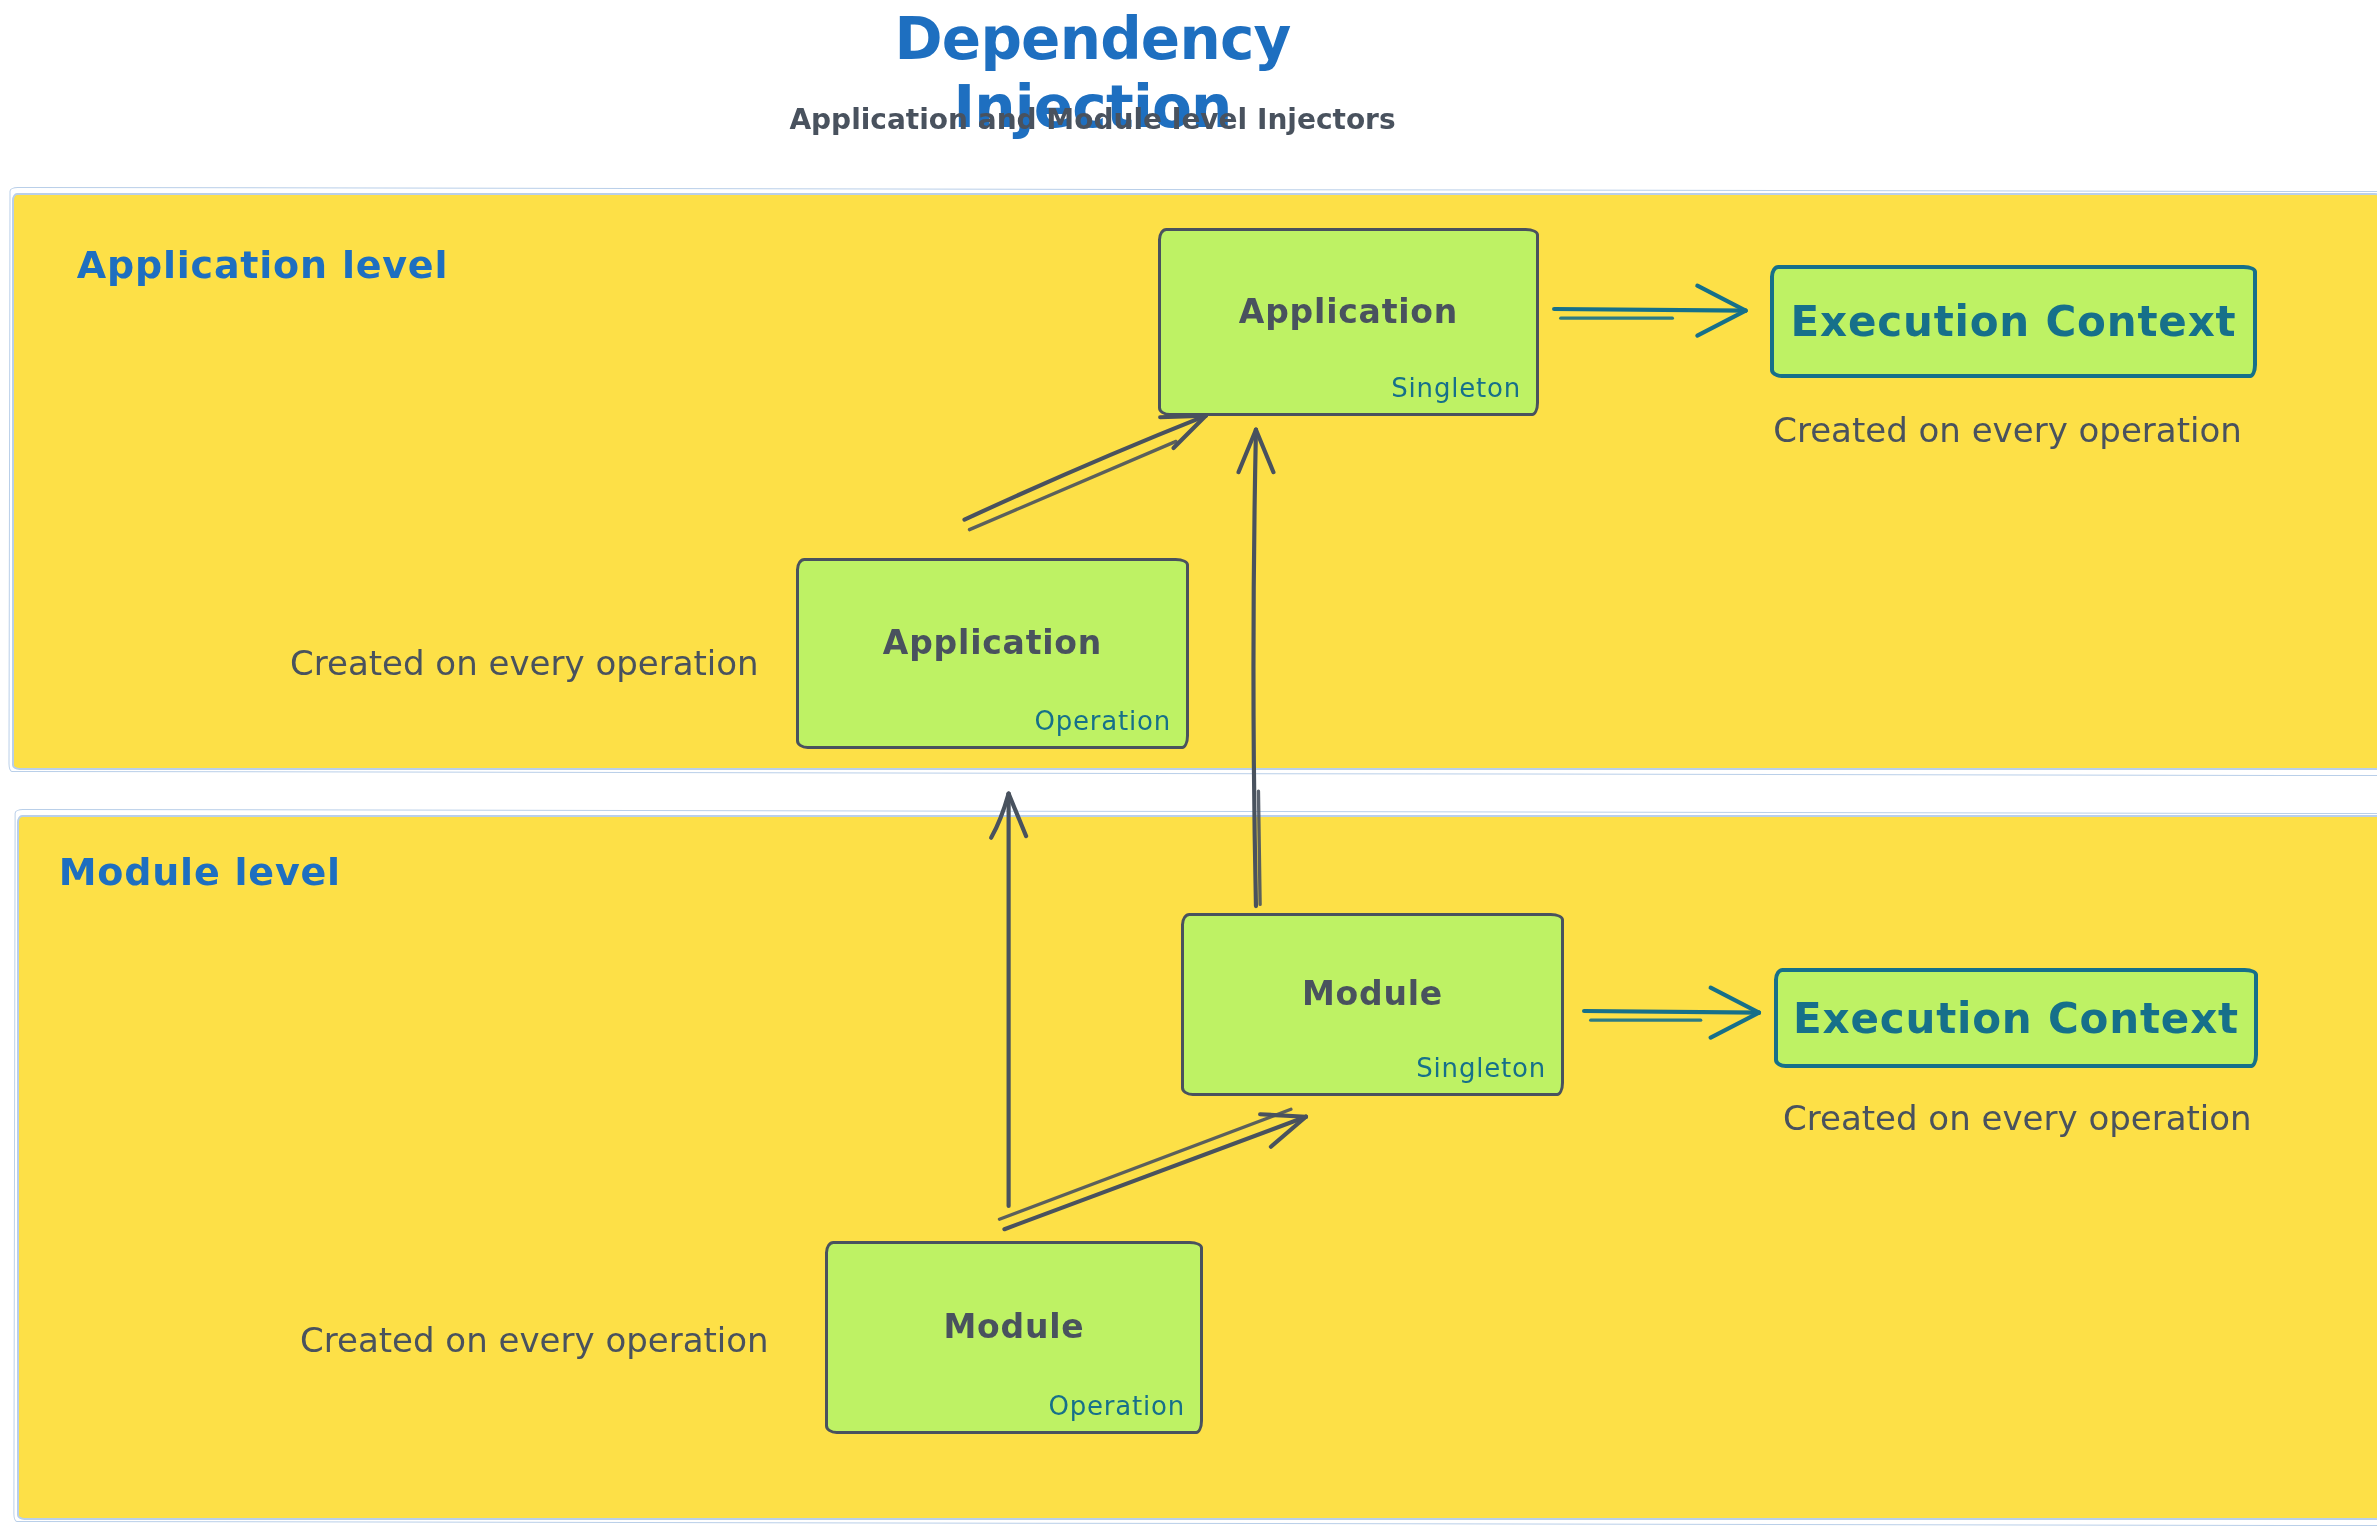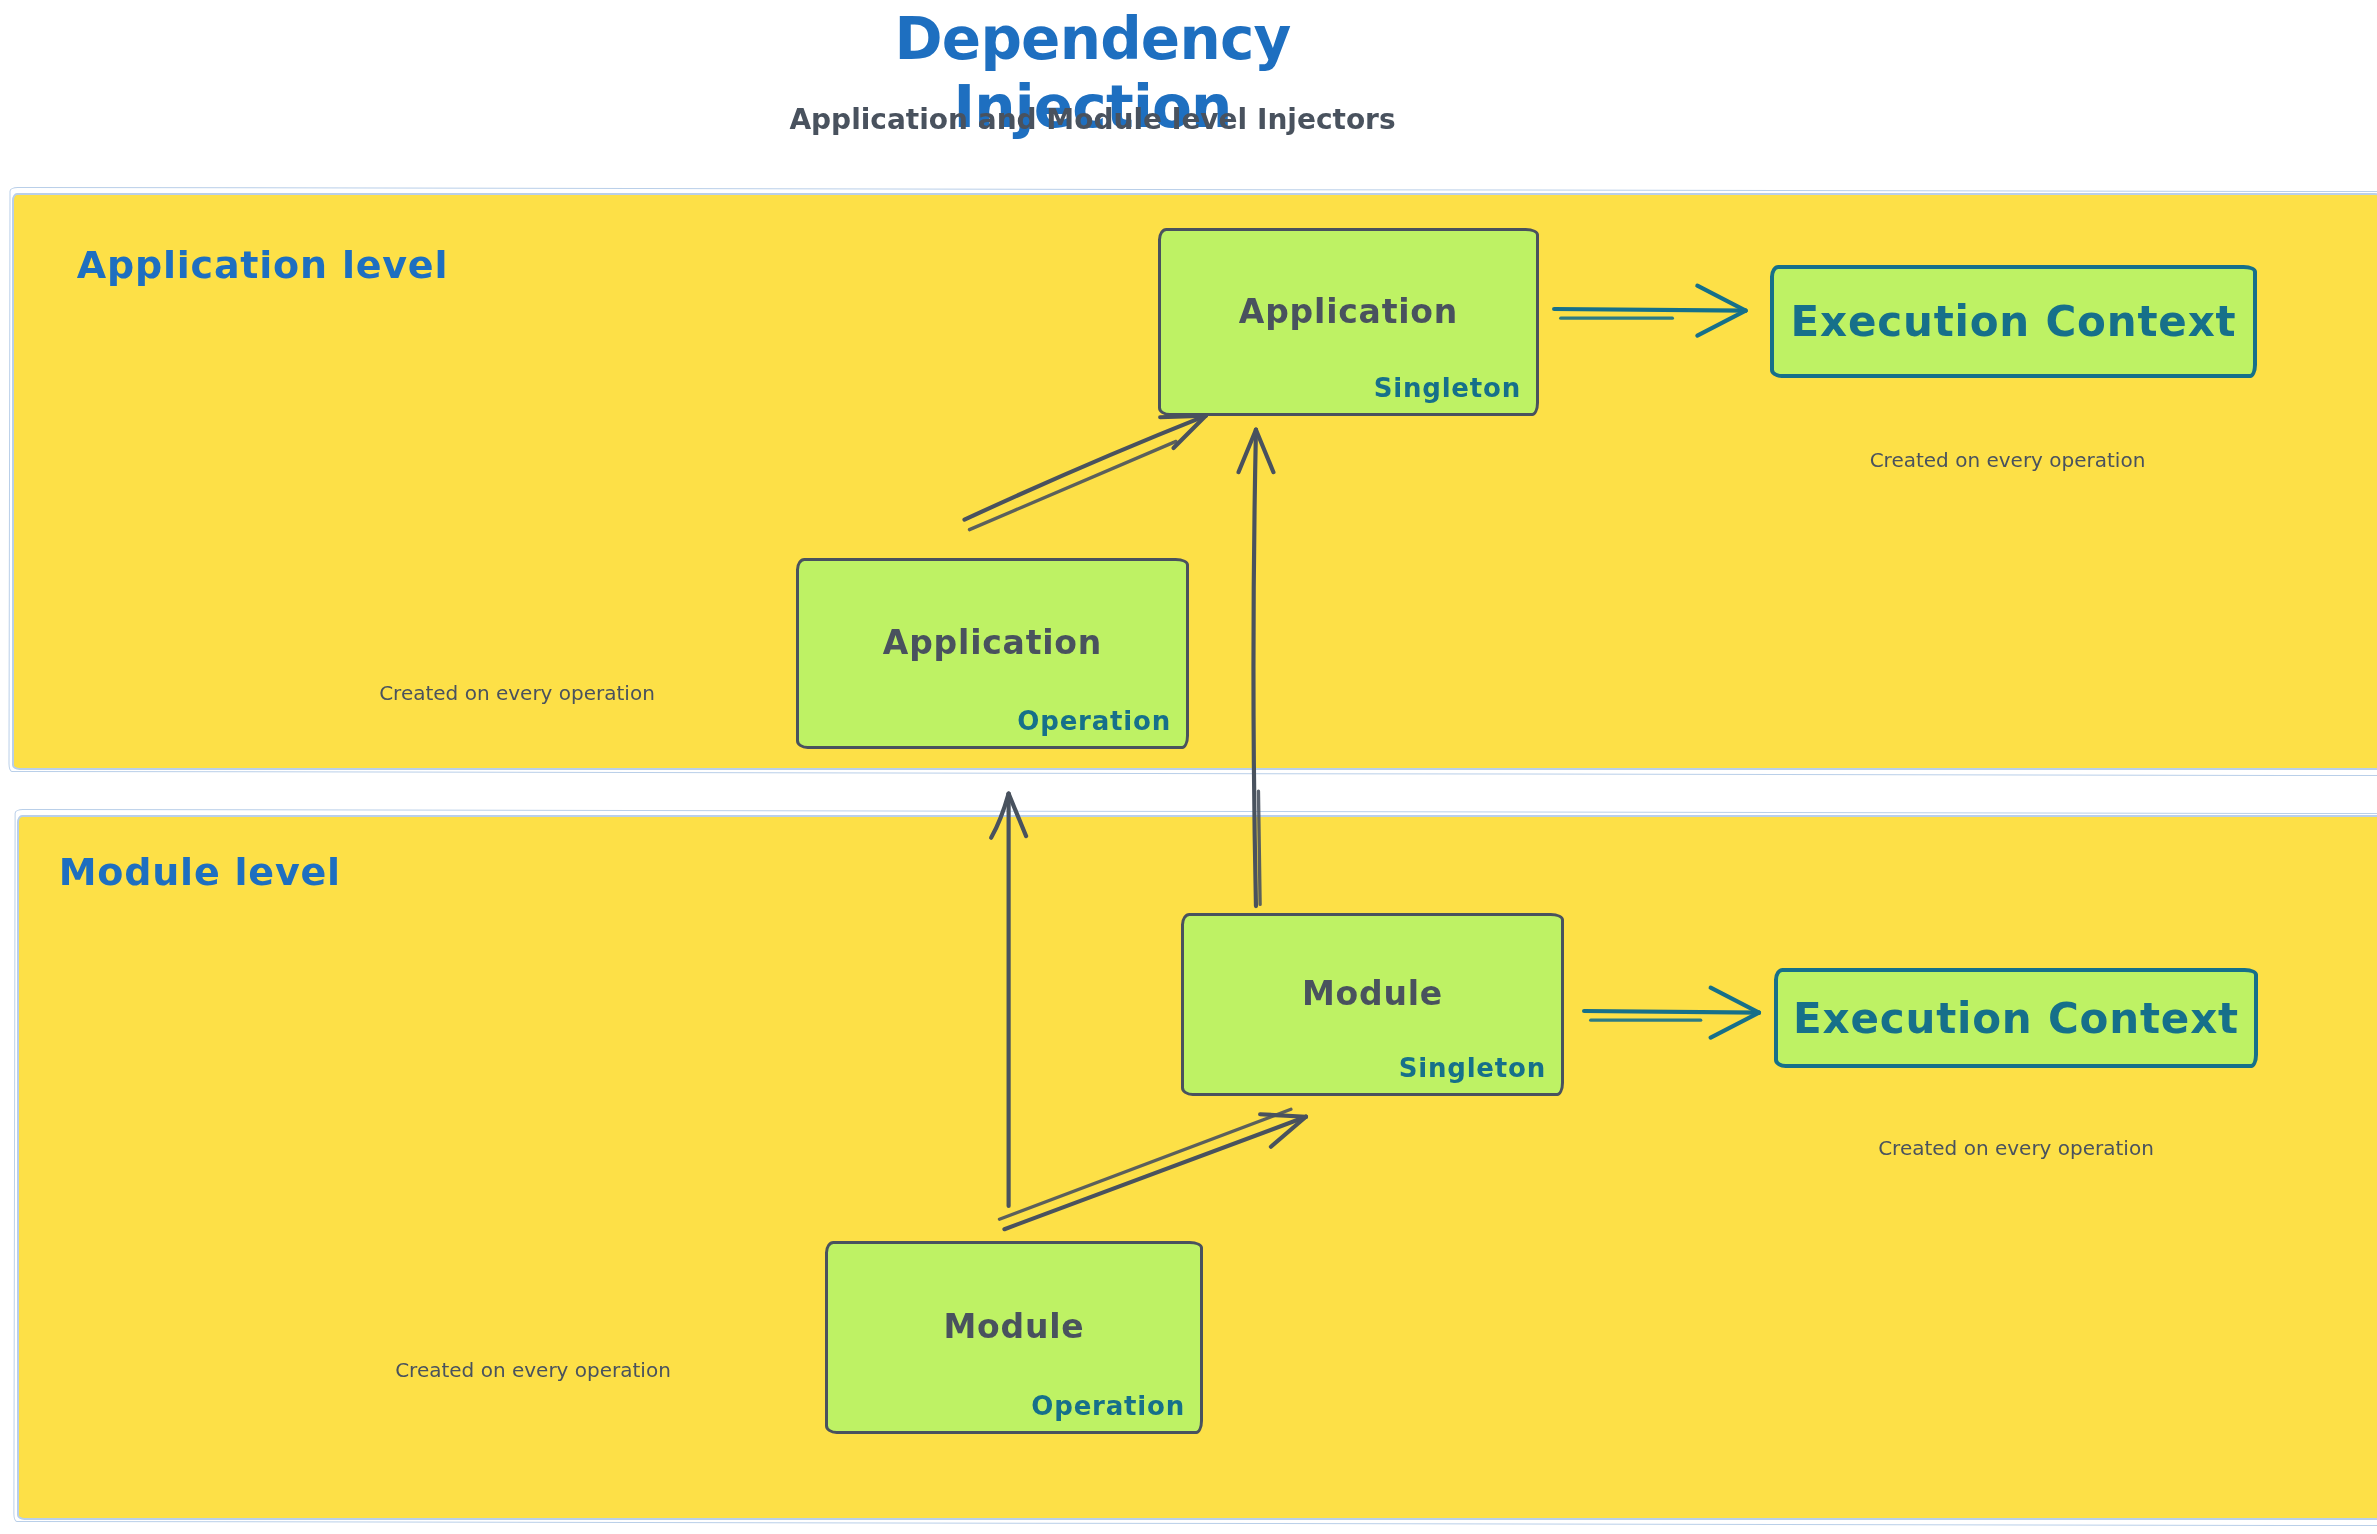--- a/index.html
+++ b/index.html
@@ -34,37 +34,37 @@
   .zone-module{left:16.7px;top:815px;width:2351px;height:701px;}
   .zone-label{position:absolute;font-size:38px;font-weight:600;color:var(--blue);
     letter-spacing:0.8px;}
   .zone-app .zone-label{left:63px;top:48px;}
   .zone-module .zone-label{left:40px;top:33px;}
 
   
   .node{display:flex;align-items:center;justify-content:center;}
   .node-title{font-size:33px;font-weight:600;color:var(--dark);letter-spacing:0.8px;
     margin-bottom:21.7px;}
-  .node-badge{position:absolute;right:15px;bottom:10px;font-size:26px;font-weight:700;
+  .node-badge{position:absolute;right:15px;bottom:10px;font-size:26px;font-weight:400;
     color:var(--teal);letter-spacing:0.8px;}
   .node-app-singleton{left:1158px;top:228px;width:375px;height:182px;}
   .node-app-operation{left:796px;top:558px;width:387px;height:185px;}
   .node-module-singleton{left:1181px;top:913px;width:377px;height:177px;}
   .node-module-operation{left:825px;top:1241px;width:372px;height:187px;}
 
   
   .ec{display:flex;align-items:center;justify-content:center;
     border-color:var(--teal);border-width:4.2px;color:var(--teal);}
   .ec .ec-label{font-size:42px;font-weight:600;letter-spacing:0.8px;color:var(--teal);}
   .ec-app{left:1770px;top:265px;width:479px;height:105px;}
   .ec-module{left:1774px;top:968px;width:476px;height:92px;}
 
   
-  .caption{position:absolute;font-size:20px;font-weight:500;color:var(--dark);
-    text-align:center;letter-spacing:0;white-space:nowrap;margin-top:38px;}
+  .caption{position:absolute;font-size:34px;font-weight:500;color:var(--dark);
+    text-align:center;letter-spacing:0;white-space:nowrap;}
   .cap-ec-app{left:1766px;top:410px;width:483px;}
   .cap-app-operation{left:290px;top:643px;width:454px;}
   .cap-ec-module{left:1783px;top:1098px;width:466px;}
   .cap-module-operation{left:300px;top:1320px;width:466px;}
 
   
   svg.arrows{position:absolute;left:0;top:0;pointer-events:none;}
   .arrow{fill:none;stroke-linecap:round;stroke-linejoin:round;stroke-width:5px;}
   .arrow-dark{stroke:var(--dark);}
   .arrow-teal{stroke:var(--teal);}

